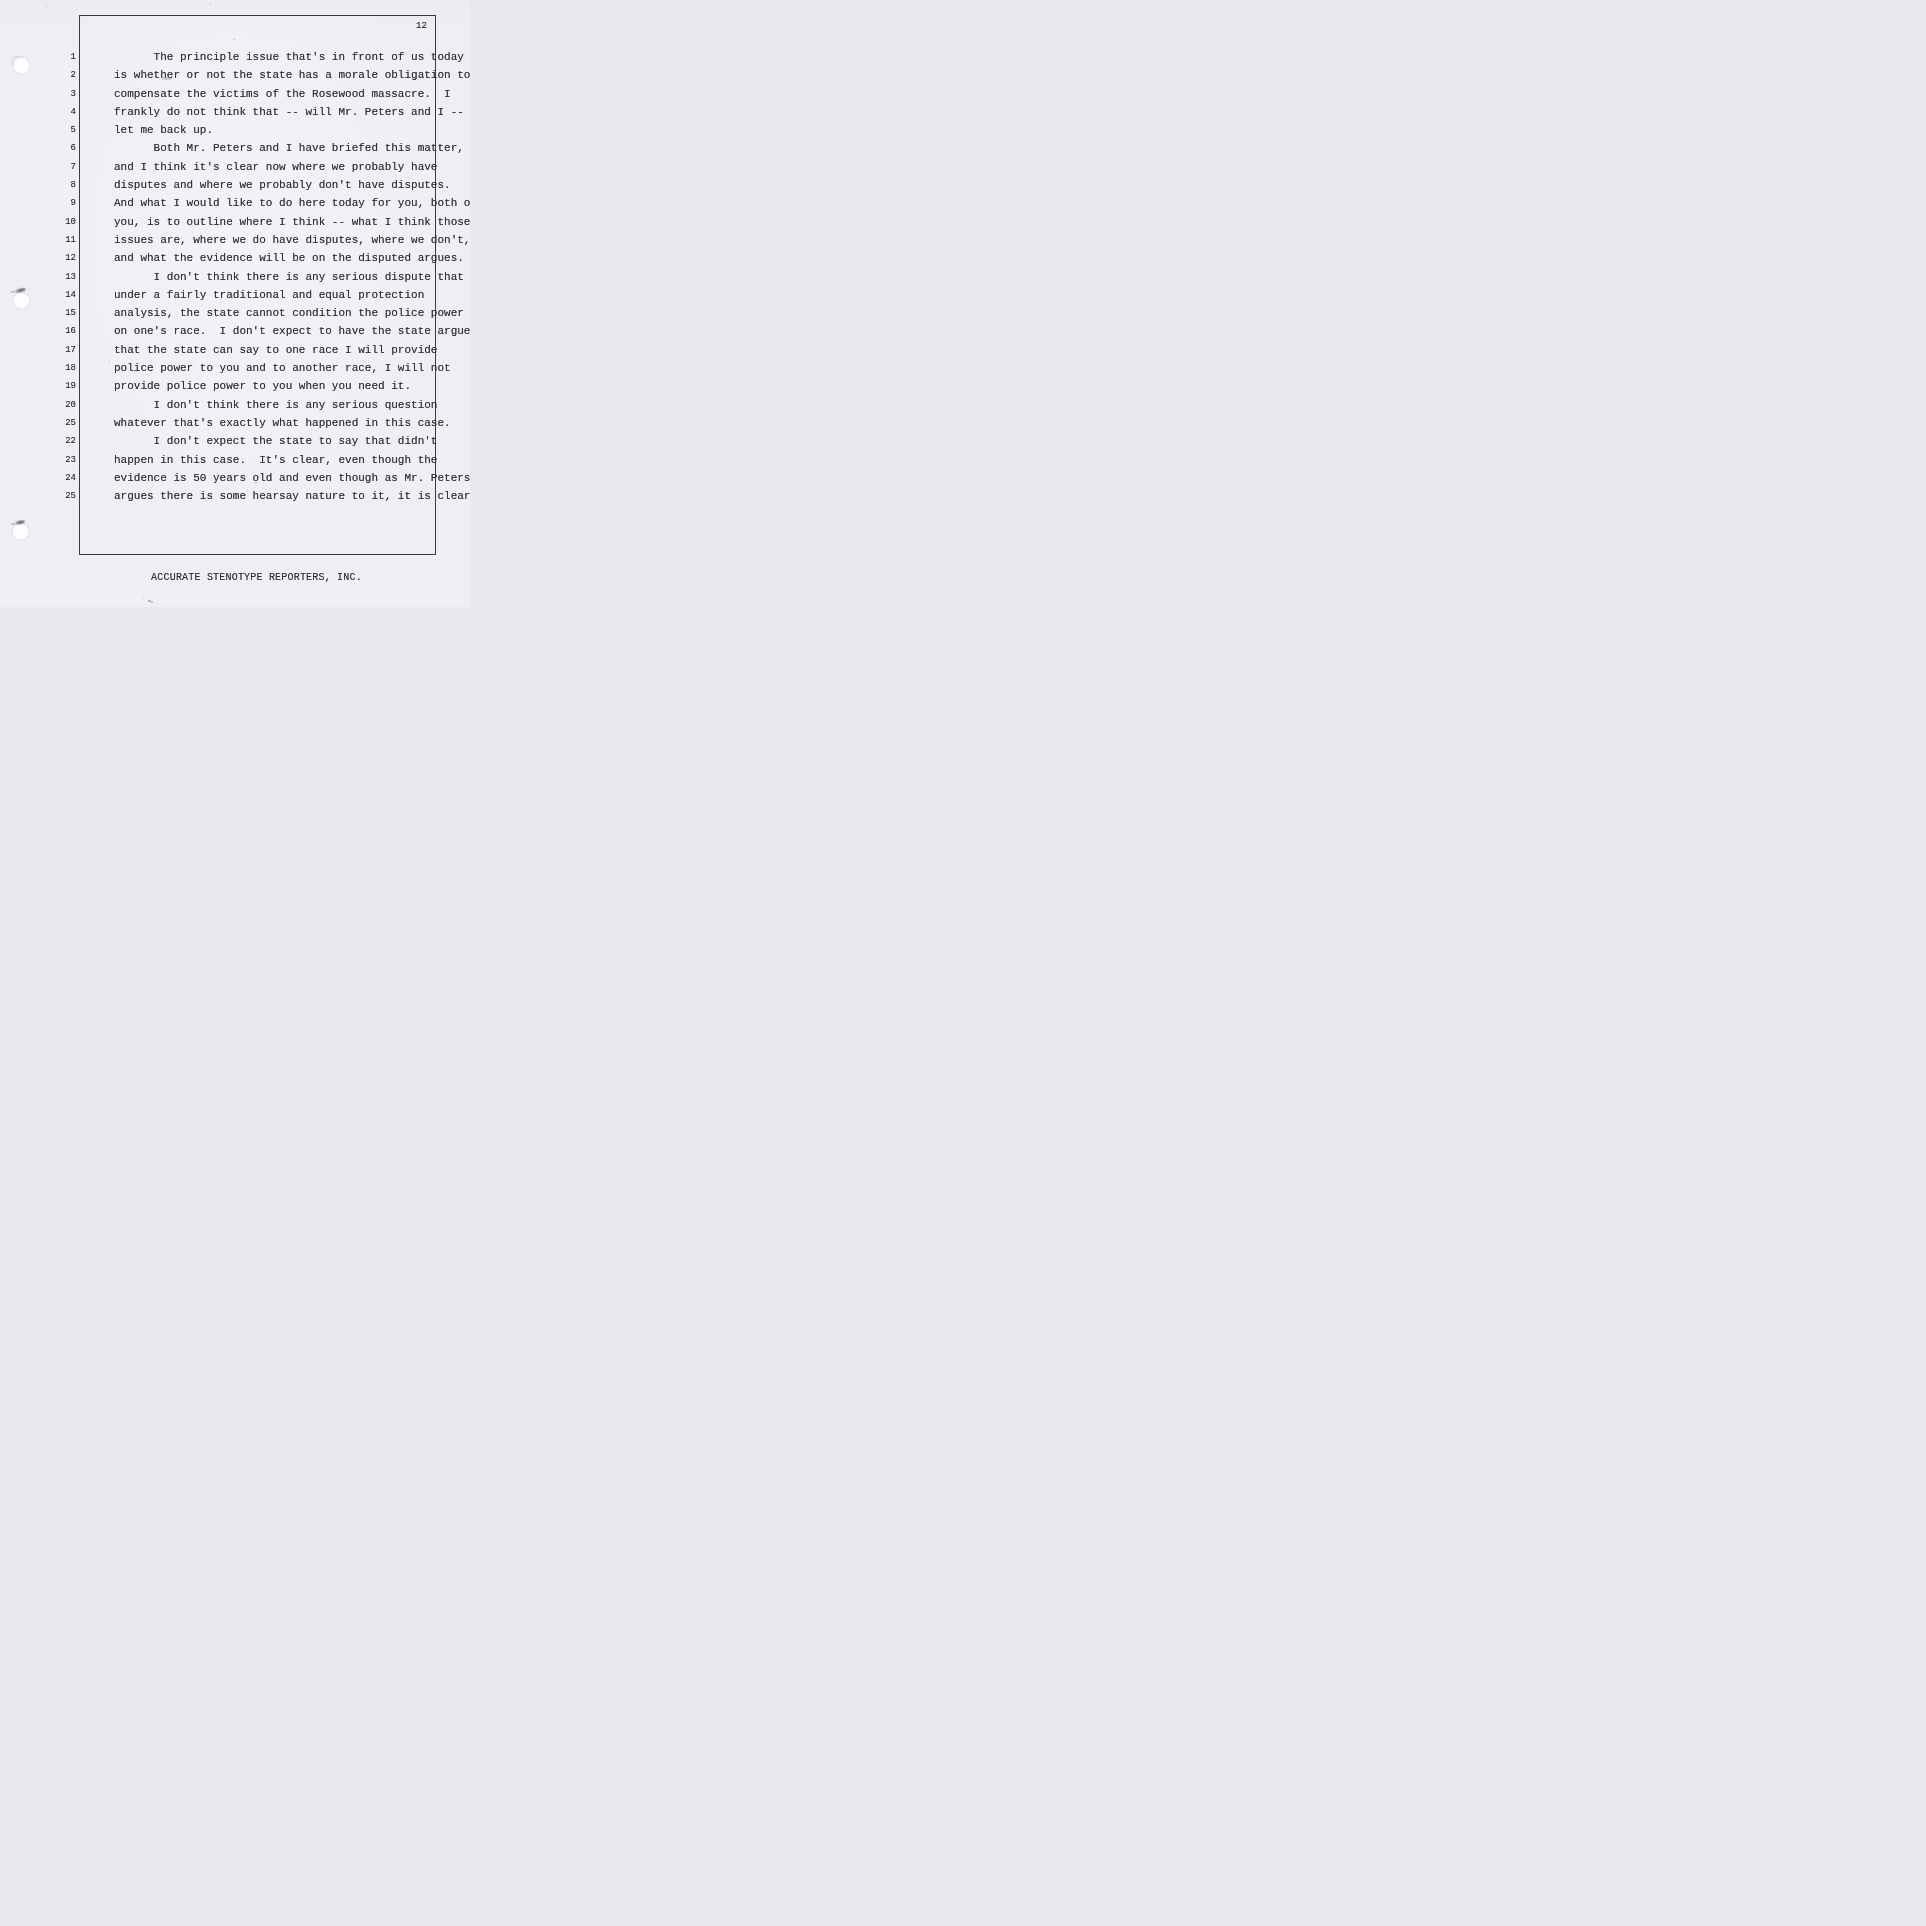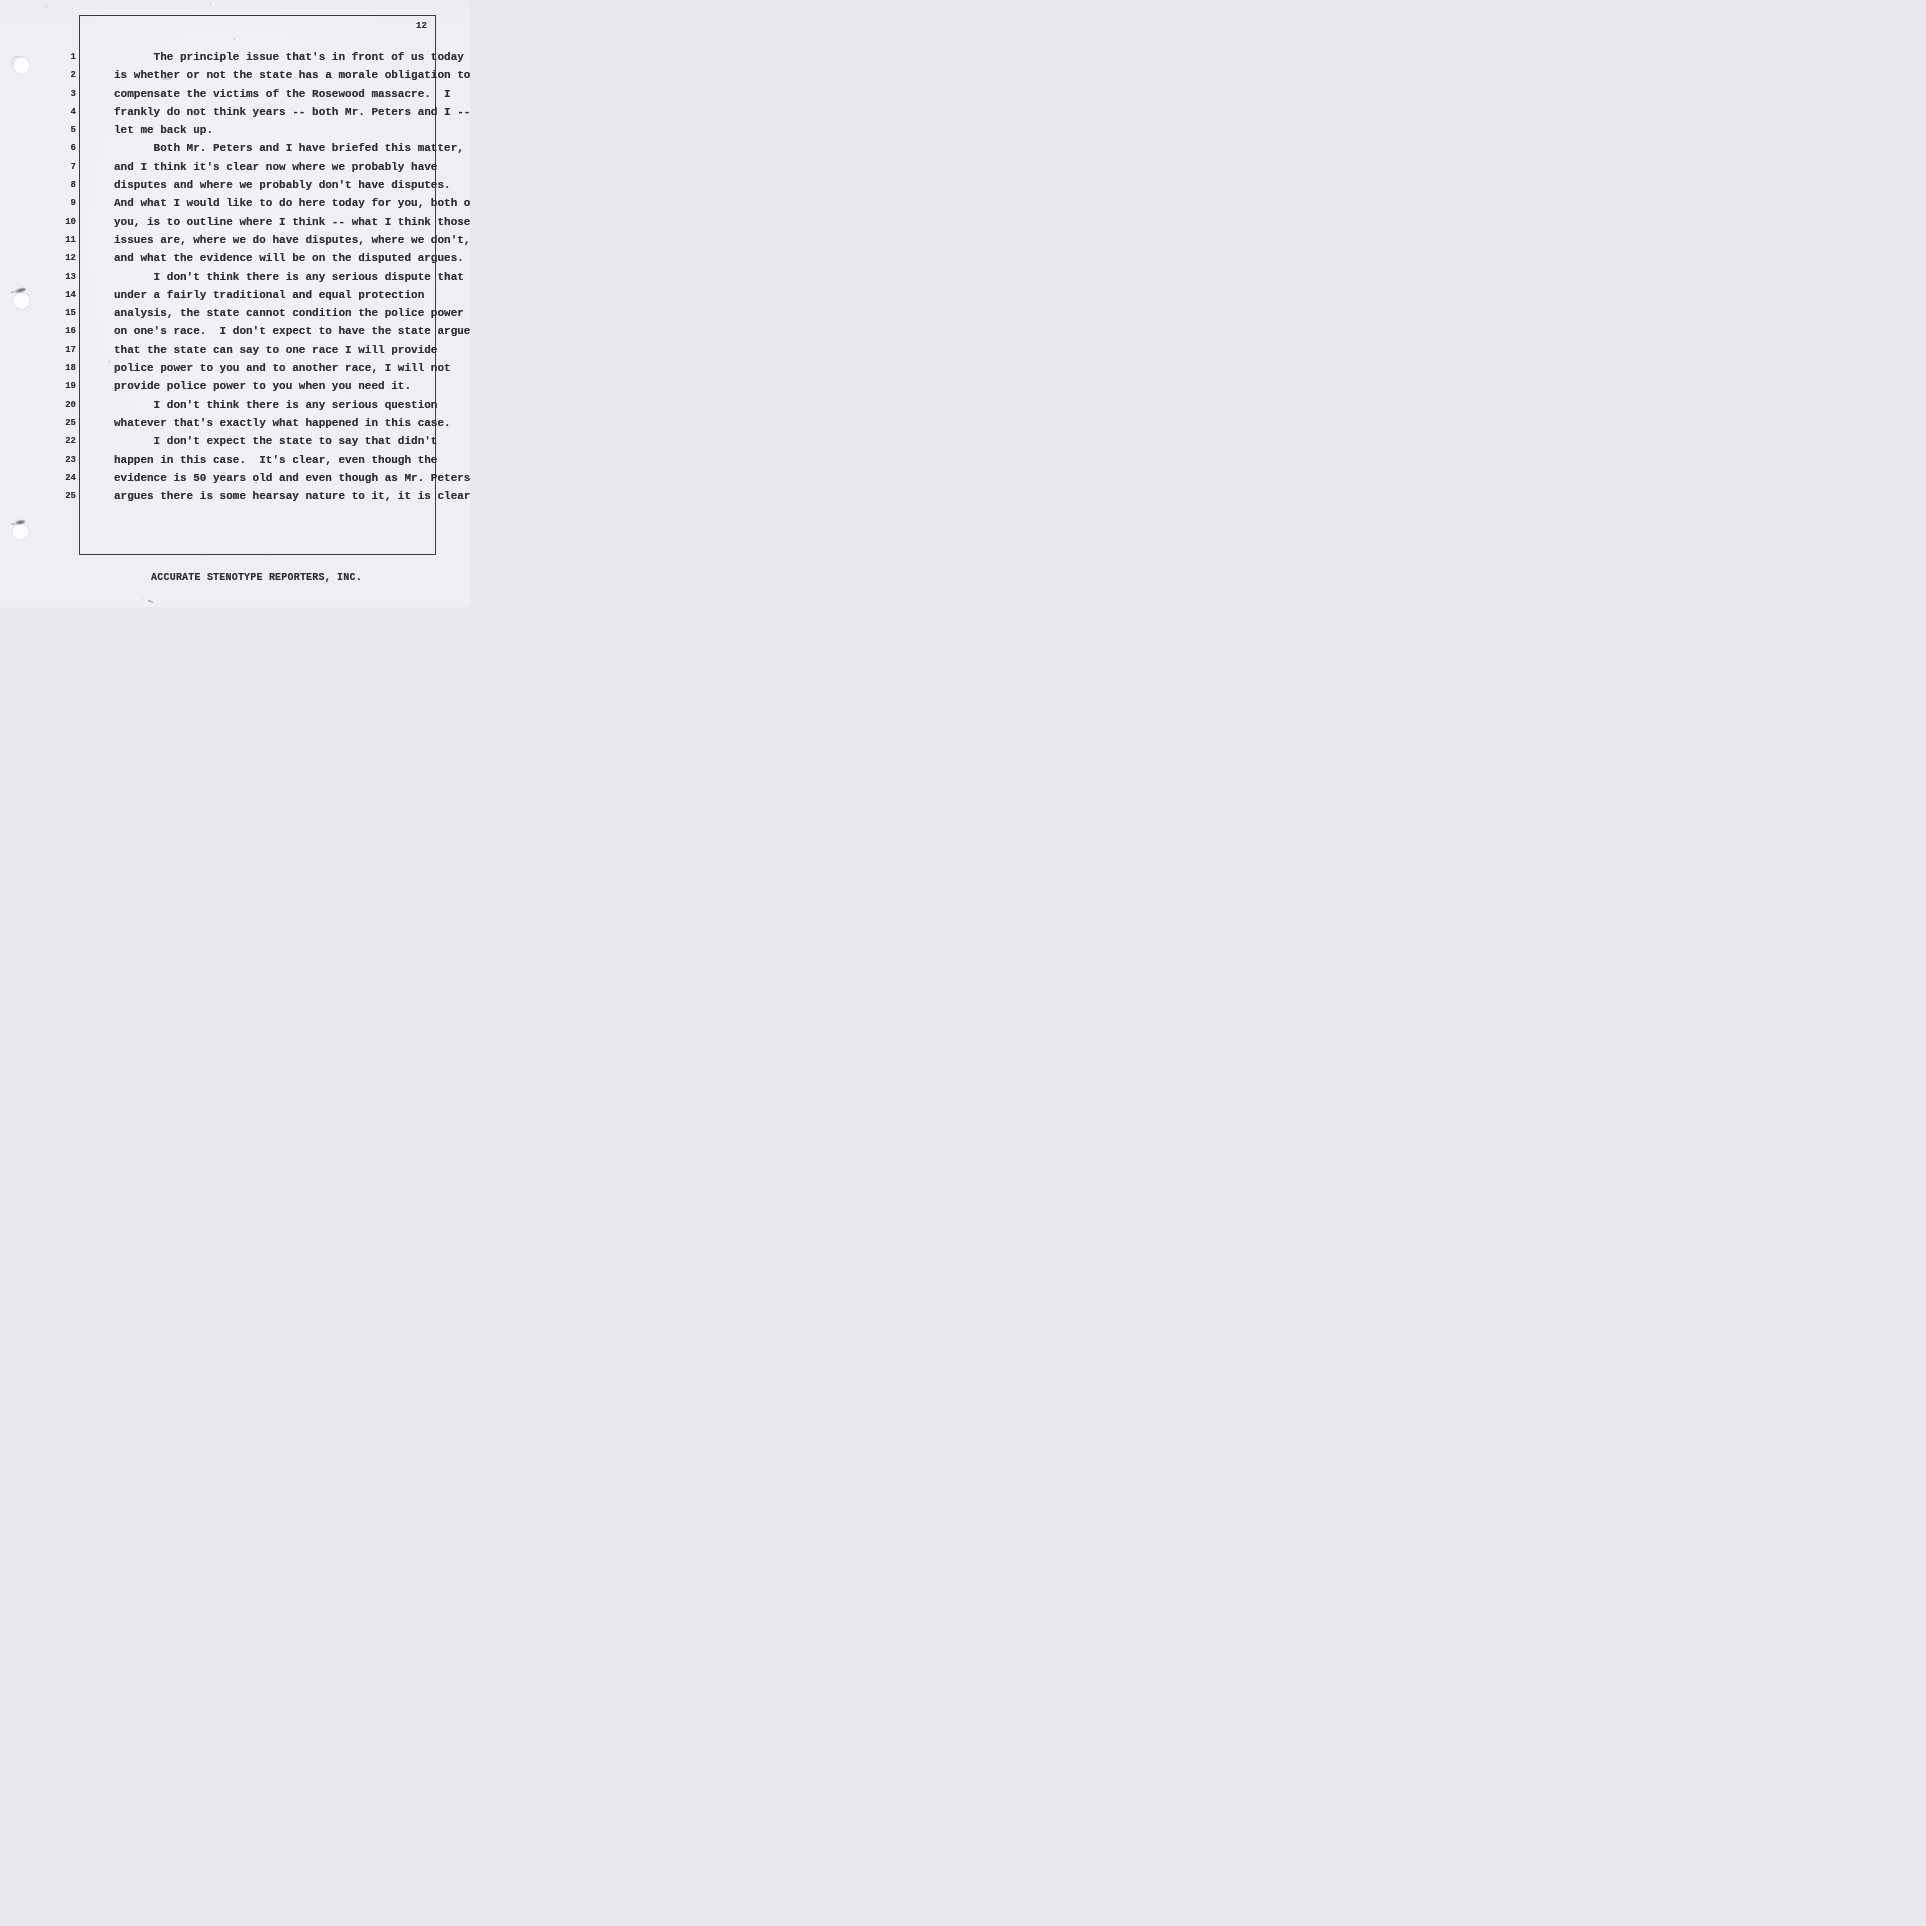--- a/index.html
+++ b/index.html
@@ -11,21 +11,20 @@
   .page{
     position:relative;
     width:470px;height:607px;
     background:var(--paper);
     background-image:
       radial-gradient(ellipse at 50% 40%, rgba(255,255,255,0.25), rgba(0,0,0,0) 70%),
       linear-gradient(180deg, rgba(230,232,240,0.4), rgba(236,238,244,0) 6%);
     overflow:hidden;
     font-family:"Liberation Mono","DejaVu Sans Mono",monospace;
     color:var(--ink);
-    font-weight:bold;
   }
   .box{
     position:absolute;
     left:79px;top:15.4px;
     width:355px;height:538px;
     border:0.6px solid var(--border);
   }
   .pageno{
     position:absolute;
     left:416px;top:22px;
@@ -118,21 +117,21 @@
       <div class="row">
         <span class="num">2</span>
         <span class="txt">is whether or not the state has a morale obligation to</span>
       </div>
       <div class="row">
         <span class="num">3</span>
         <span class="txt">compensate the victims of the Rosewood massacre.  I</span>
       </div>
       <div class="row">
         <span class="num">4</span>
-        <span class="txt">frankly do not think years -- both Mr. Peters and I --</span>
+        <span class="txt">frankly do not think that -- will Mr. Peters and I --</span>
       </div>
       <div class="row">
         <span class="num">5</span>
         <span class="txt">let me back up.</span>
       </div>
       <div class="row">
         <span class="num">6</span>
         <span class="txt">      Both Mr. Peters and I have briefed this matter,</span>
       </div>
       <div class="row">

